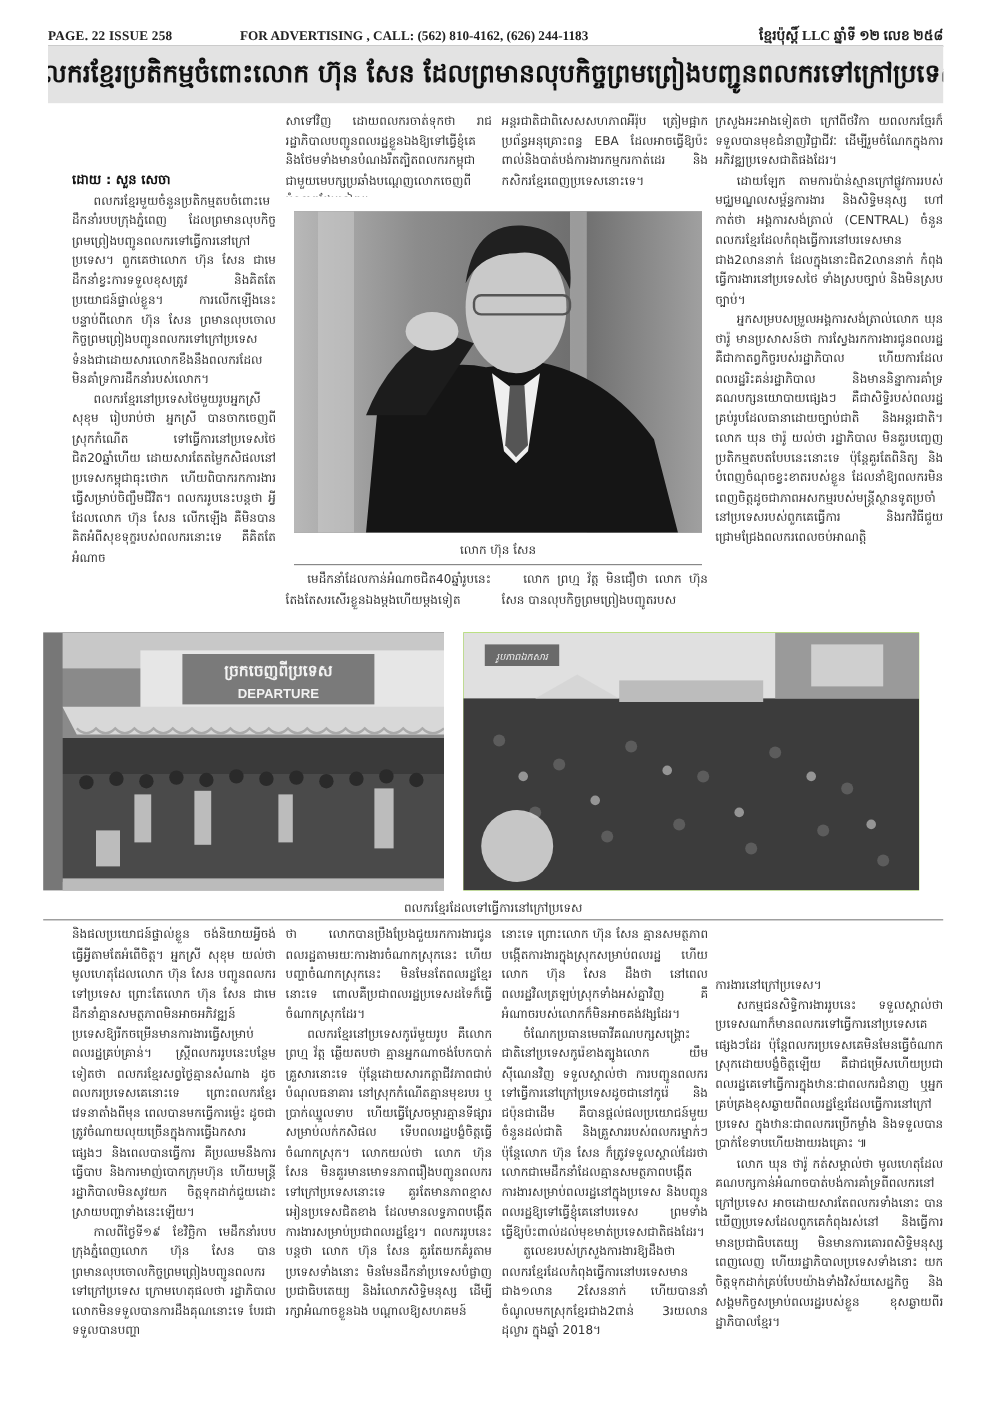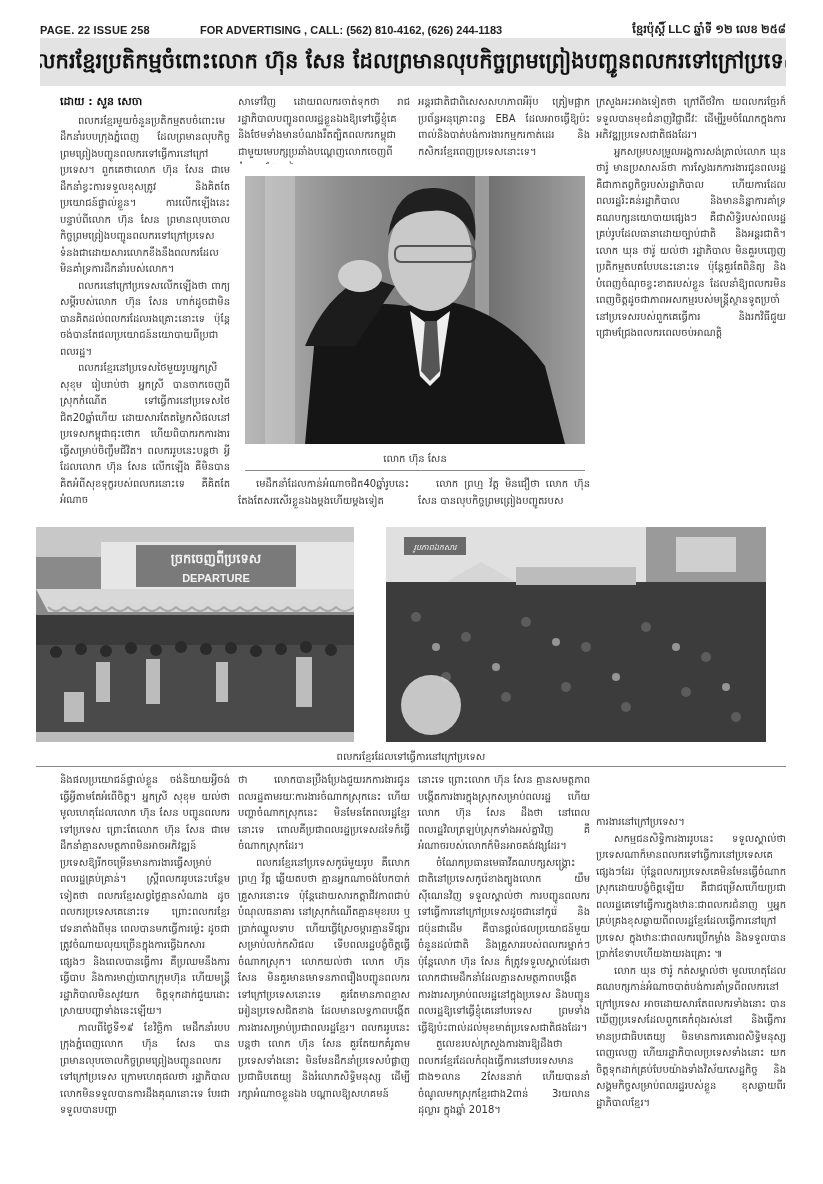--- a/index.html
+++ b/index.html
@@ -1,65 +1,65 @@
 <!DOCTYPE html>
 <html><head>
 <meta charset="utf-8">
 <style>
   html, body { margin: 0; padding: 0; background: #ffffff; }
   body { width: 823px; height: 1184px; position: relative; overflow: hidden;
          font-family: "DejaVu Sans", sans-serif; color: #2a2a2a; }
   .header { position: absolute; left: 40px; top: 22px; width: 746px; height: 16px;
-            border-bottom: 1px solid #555; font-family: Liberation Sans, sans-serif;
+            border-bottom: 1px solid #555; font-family: Liberation Serif, serif;
             font-size: 11px; font-weight: bold; color: #222; }
   .header .pg { position: absolute; left: 0; top: 2px; letter-spacing: 0.2px; }
   .header .ad { position: absolute; left: 160px; top: 2px; }
   .header .brand { position: absolute; right: 0; top: 0; font-size: 11.5px; }
   .headline { position: absolute; left: 40px; top: 38px; width: 746px; height: 48px;
               background: #e3e3e3; display: flex; align-items: center; justify-content: center;
               font-family: "DejaVu Serif", serif; font-size: 21px; font-weight: bold; color: #111;
               white-space: nowrap; overflow: hidden; }
   .col { position: absolute; font-size: 10px; line-height: 16.5px; color: #333;
          text-align: justify; overflow: hidden; }
   .col p { margin: 0; text-indent: 18px; }
   .col p.noindent { text-indent: 0; }
-  .byline { font-weight: bold; font-size: 11px; color: #111; margin-bottom: 2px; }
+  .byline { font-weight: bold; font-size: 11px; color: #111; margin-bottom: 2px; margin-top: 48px; }
   .photo { position: absolute; overflow: hidden; }
   .caption { position: absolute; font-size: 10px; color: #333; text-align: center; }
   .rule { position: absolute; height: 1px; background: #888; }
   .photo svg { display: block; width: 100%; height: 100%; }
 </style>
 </head>
 <body>
 
 <div class="header">
   <span class="pg">PAGE. 22  ISSUE 258</span>
   <span class="ad">FOR ADVERTISING ,  CALL: (562) 810-4162, (626) 244-1183</span>
   <span class="brand">ខ្មែរប៉ុស្ដិ៍ LLC ឆ្នាំទី ១២  លេខ ២៥៨</span>
 </div>
 
 <div class="headline">ពលករខ្មែរប្រតិកម្មចំពោះលោក ហ៊ុន សែន ដែលព្រមានលុបកិច្ចព្រមព្រៀងបញ្ជូនពលករទៅក្រៅប្រទេស</div>
 
 <div class="col" id="col1" style="left:60px; top:94px; width:170px; height:420px;">
   <div class="byline">ដោយ : សួន សេចា</div>
   <p>ពលករខ្មែរមួយចំនួនប្រតិកម្មតបចំពោះមេដឹកនាំរបបក្រុងភ្នំពេញ ដែលព្រមានលុបកិច្ចព្រមព្រៀងបញ្ជូនពលករទៅធ្វើការនៅក្រៅប្រទេស។ ពួកគេថាលោក ហ៊ុន សែន ជាមេដឹកនាំខ្វះការទទួលខុសត្រូវ និងគិតតែប្រយោជន៍ផ្ទាល់ខ្លួន។ ការលើកឡើងនេះ បន្ទាប់ពីលោក ហ៊ុន សែន ព្រមានលុបចោលកិច្ចព្រមព្រៀងបញ្ជូនពលករទៅក្រៅប្រទេស ទំនងជាដោយសារលោកខឹងនឹងពលករដែលមិនគាំទ្រការដឹកនាំរបស់លោក។</p>
-  <p>ពលករនៅក្រៅប្រទេសលើកឡើងថា ពាក្យសម្ដីរបស់លោក ហ៊ុន សែន ហាក់ដូចជាមិនបានគិតដល់ពលករដែលរងគ្រោះនោះទេ ប៉ុន្តែចង់បានតែផលប្រយោជន៍នយោបាយពីប្រជាពលរដ្ឋ។</p>
   <p>ពលករខ្មែរនៅប្រទេសថៃមួយរូបអ្នកស្រី សុខុម រៀបរាប់ថា អ្នកស្រី បានចាកចេញពីស្រុកកំណើត ទៅធ្វើការនៅប្រទេសថៃជិត20ឆ្នាំហើយ ដោយសារតែតម្លៃកសិផលនៅប្រទេសកម្ពុជាធុះថោក ហើយពិបាករកការងារធ្វើសម្រាប់ចិញ្ចឹមជីវិត។ ពលកររូបនេះបន្តថា អ្វីដែលលោក ហ៊ុន សែន លើកឡើង គឺមិនបានគិតអំពីសុខទុក្ខរបស់ពលករនោះទេ គឺគិតតែអំណាច</p>
 </div>
 
 <div class="col" style="left:238px; top:94px; width:172px; height:70px;">
   <p class="noindent">សាទៅវិញ ដោយពលករចាត់ទុកថា រាជរដ្ឋាភិបាលបញ្ជូនពលរដ្ឋខ្លួនឯងឱ្យទៅធ្វើខ្ញុំគេ និងថែមទាំងមានបំណងរឹតត្បិតពលករកម្ពុជាជាមួយមេបក្សប្រឆាំងបណ្ដេញលោកចេញពីអំណាចថែមទៀត។</p>
 </div>
 
 <div class="col" style="left:418px; top:94px; width:172px; height:70px;">
   <p class="noindent">អន្តរជាតិជាពិសេសសហភាពអឺរ៉ុប ត្រៀមផ្អាកប្រព័ន្ធអនុគ្រោះពន្ធ EBA ដែលអាចធ្វើឱ្យប៉ះពាល់និងបាត់បង់ការងារកម្មករកាត់ដេរ និងកសិករខ្មែរពេញប្រទេសនោះទេ។</p>
 </div>
 
 <div class="col" style="left:596px; top:94px; width:190px; height:430px;">
   <p class="noindent">ក្រសួងអះអាងទៀតថា ក្រៅពីថវិកា យពលករច្មែរក៏ទទួលបានមុខជំនាញវិជ្ជាជីវៈ ដើម្បីរួមចំណែកក្នុងការអភិវឌ្ឍប្រទេសជាតិផងដែរ។</p>
+  <p>ដោយឡែក តាមការប៉ាន់ស្មានក្រៅផ្លូវការរបស់មជ្ឈមណ្ឌលសម្ព័ន្ធការងារ និងសិទ្ធិមនុស្ស ហៅកាត់ថា អង្គការសង់ត្រាល់ (CENTRAL) ចំនួនពលករខ្មែរដែលកំពុងធ្វើការនៅបរទេសមានជាង2លាននាក់ ដែលក្នុងនោះជិត2លាននាក់ កំពុងធ្វើការងារនៅប្រទេសថៃ ទាំងស្របច្បាប់ និងមិនស្របច្បាប់។</p>
   <p>អ្នកសម្របសម្រួលអង្គការសង់ត្រាល់លោក ឃុន ថារ៉ូ មានប្រសាសន៍ថា ការស្វែងរកការងារជូនពលរដ្ឋ គឺជាកាតព្វកិច្ចរបស់រដ្ឋាភិបាល ហើយការដែលពលរដ្ឋរិះគន់រដ្ឋាភិបាល និងមាននិន្នាការគាំទ្រគណបក្សនយោបាយផ្សេងៗ គឺជាសិទ្ធិរបស់ពលរដ្ឋគ្រប់រូបដែលធានាដោយច្បាប់ជាតិ និងអន្តរជាតិ។ លោក ឃុន ថារ៉ូ យល់ថា រដ្ឋាភិបាល មិនគួរបញ្ចេញប្រតិកម្មតបតបែបនេះនោះទេ ប៉ុន្តែគួរតែពិនិត្យ និងបំពេញចំណុចខ្វះខាតរបស់ខ្លួន ដែលនាំឱ្យពលករមិនពេញចិត្តដូចជាភាពអសកម្មរបស់មន្ត្រីស្ថានទូតប្រចាំនៅប្រទេសរបស់ពួកគេធ្វើការ និងរកវិធីជួយជ្រោមជ្រែងពលករពេលចប់អាណត្តិ</p>
 </div>
 
 <div class="photo" style="left:245px; top:176px; width:340px; height:268px; background:#9a9a9a;">
   <svg viewBox="0 0 340 268" preserveAspectRatio="none">
     <defs>
       <linearGradient id="bg1" x1="0" x2="1">
         <stop offset="0" stop-color="#b8b8b8"></stop>
           <stop offset="0.3" stop-color="#8c8c8c"></stop>
         <stop offset="0.7" stop-color="#6e6e6e"></stop>
@@ -82,21 +82,21 @@
 <div class="caption" style="left:245px; top:452px; width:340px;">លោក ហ៊ុន សែន</div>
 <div class="rule" style="left:245px; top:470px; width:340px;"></div>
 
 <div class="col" style="left:238px; top:476px; width:172px; height:36px;">
   <p>មេដឹកនាំដែលកាន់អំណាចជិត40ឆ្នាំរូបនេះ តែងតែសរសើរខ្លួនឯងម្ដងហើយម្ដងទៀត</p>
 </div>
 <div class="col" style="left:418px; top:476px; width:172px; height:36px;">
   <p>លោក ព្រហ្ម វ័ត្ត មិនជឿថា លោក ហ៊ុន សែន បានលុបកិច្ចព្រមព្រៀងបញ្ជូតរបស</p>
 </div>
 
-<div class="photo" style="left:36px; top:527px; width:318px; height:215px; background:#777;">
+<div class="photo" style="left:36px; top:527px; width:318px; height:215px; background:#777;padding-left:16px;">
   <svg viewBox="0 0 318 215" preserveAspectRatio="none">
     <rect width="318" height="215" fill="#8a8a8a"></rect>
     <rect x="0" y="0" width="318" height="30" fill="#c8c8c8"></rect>
     <rect x="65" y="15" width="253" height="50" fill="#e6e6e6"></rect>
     <rect x="100" y="18" width="160" height="42" fill="#7a7a7a"></rect>
     <text x="180" y="36" font-family="DejaVu Sans, sans-serif" font-size="13" fill="#f2f2f2" text-anchor="middle" font-weight="bold">ច្រកចេញពីប្រទេស</text>
     <text x="180" y="55" font-family="Liberation Sans, sans-serif" font-size="11" fill="#f2f2f2" text-anchor="middle" font-weight="bold">DEPARTURE</text>
     <path d="M0 62 L318 62 L318 85 L12 85 Z" fill="#d8d8d8"></path>
     <path d="M12 80 Q20 88 28 80 Q36 88 44 80 Q52 88 60 80 Q68 88 76 80 Q84 88 92 80 Q100 88 108 80 Q116 88 124 80 Q132 88 140 80 Q148 88 156 80 Q164 88 172 80 Q180 88 188 80 Q196 88 204 80 Q212 88 220 80 Q228 88 236 80 Q244 88 252 80 Q260 88 268 80 Q276 88 284 80 Q292 88 300 80 Q308 88 318 80" fill="none" stroke="#aaa" stroke-width="2"></path>
     <rect x="0" y="88" width="318" height="30" fill="#3a3a3a"></rect>

